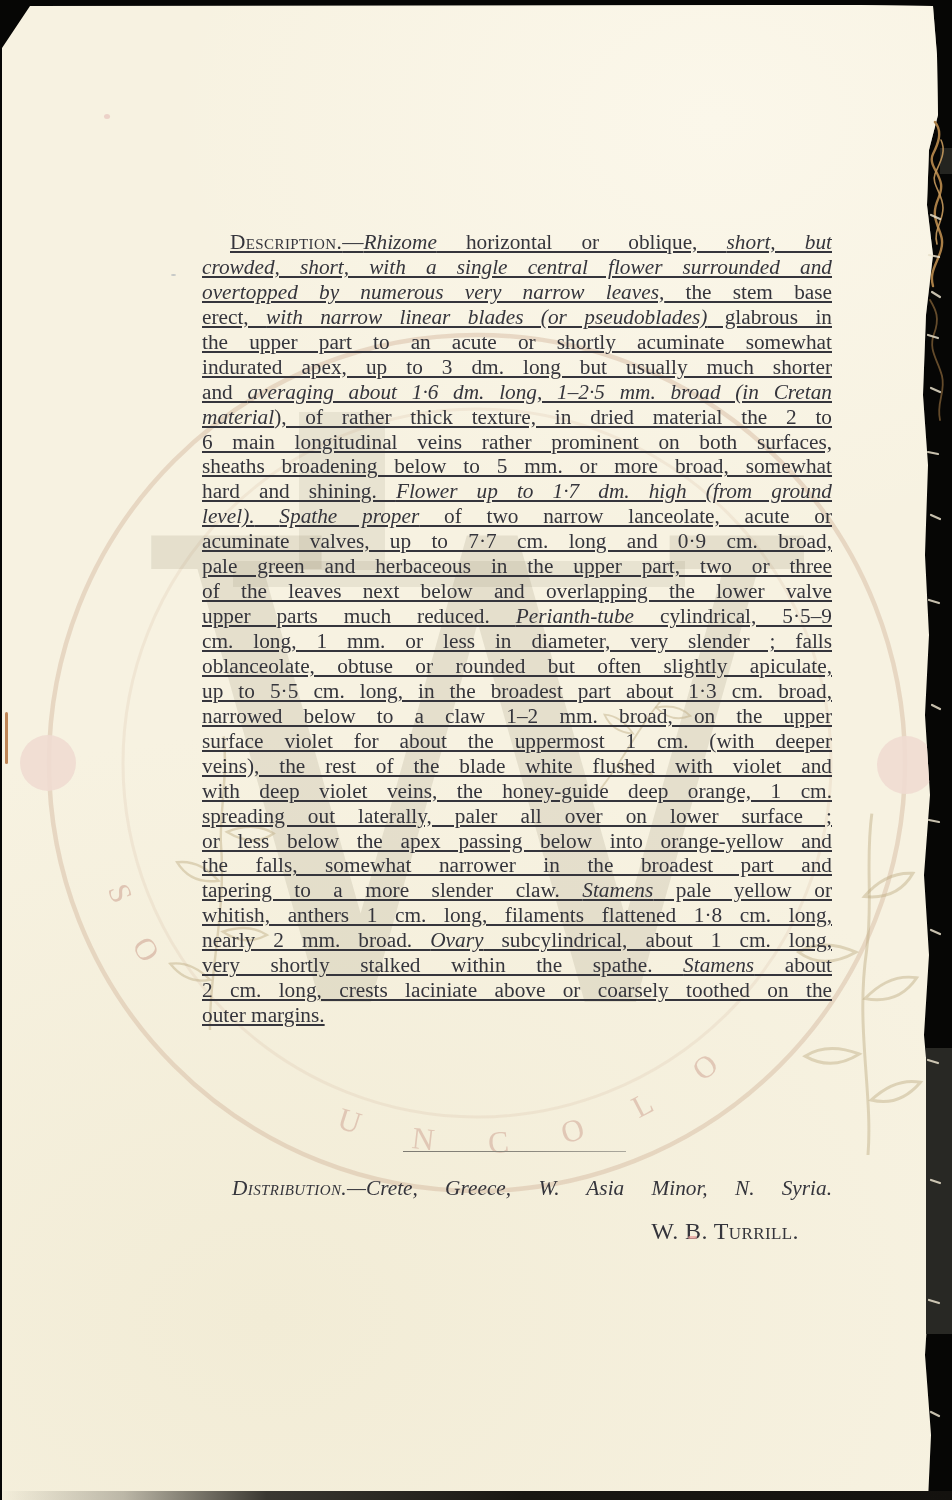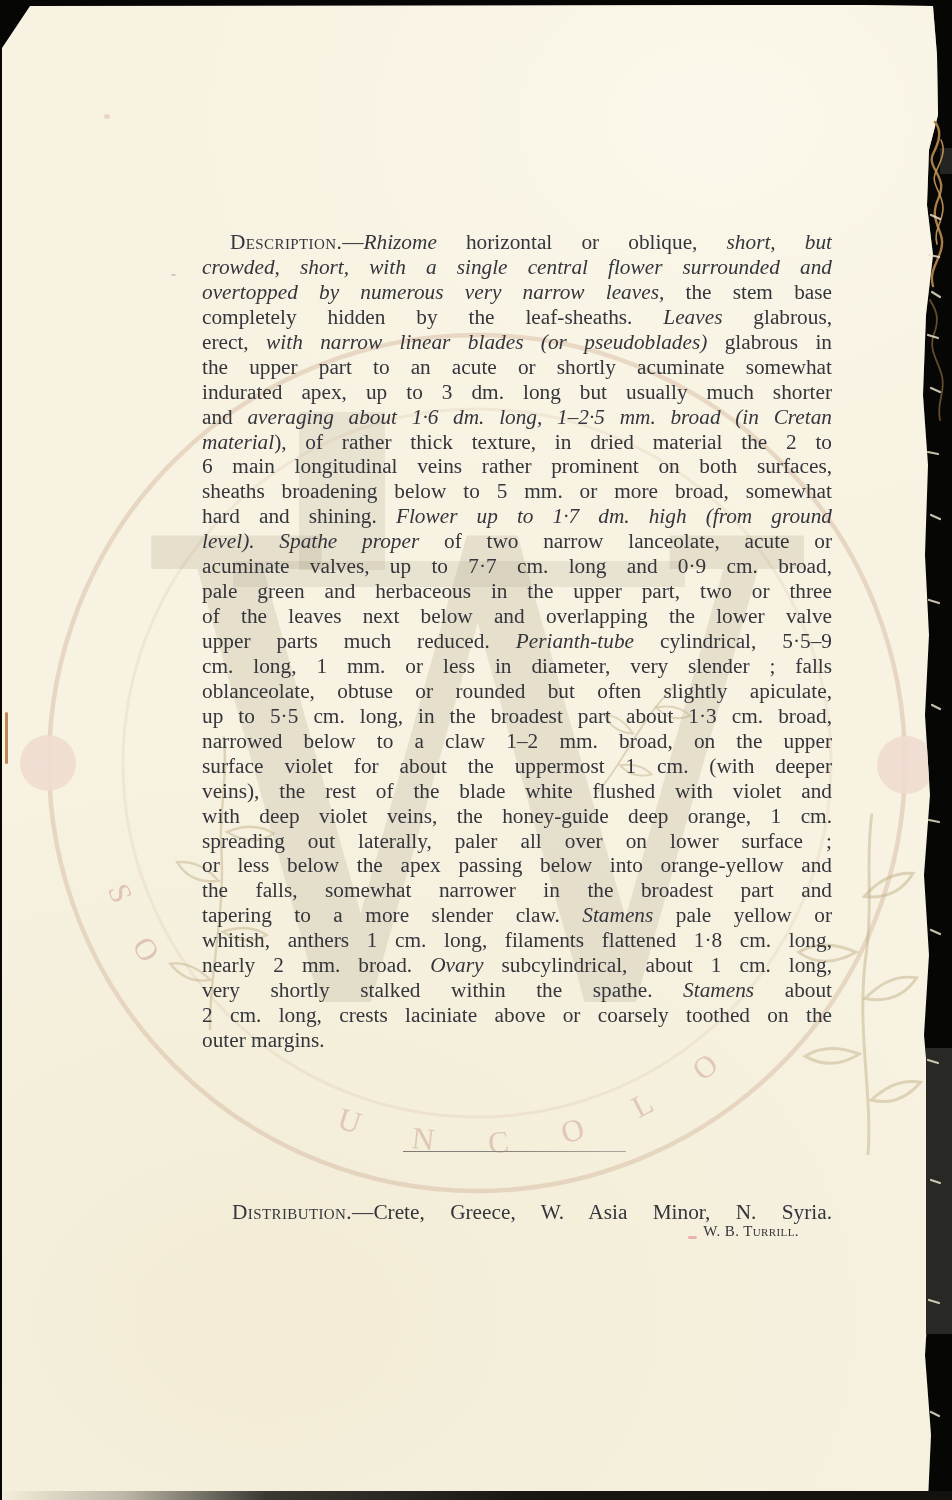--- a/index.html
+++ b/index.html
@@ -21,41 +21,41 @@
       924px 875px, 929px 955px, 924px 1035px, 931px 1115px, 926px 1195px,
       930px 1275px, 925px 1355px, 931px 1435px, 928px 1500px, 2px 1500px, 2px 48px);
   }
   .wm{position:absolute;left:0;top:0;pointer-events:none;}
   
   .textcol{
     position:absolute;left:202px;top:230px;width:630px;
     font-size:21.3px;line-height:24.95px;color:#35353c;
   }
   .tline{
-    text-align:justify;height:24.95px;overflow:hidden;
+    text-align:justify;height:24.95px;overflow:hidden;text-decoration:underline;
   }
   .tline::after{content:"";display:inline-block;width:100%;height:0;}
   .tline.first{text-indent:28px;}
   .tline.last::after{width:0;}
   .it{font-style:italic;}
   .sc{font-variant:small-caps;letter-spacing:.4px;}
   .rule{
     position:absolute;left:403px;top:1151px;width:223px;height:1.4px;
     background:linear-gradient(90deg,#7d7a72 0%,#8b887e 55%,#aba89d 100%);
   }
   .distrib{
-    position:absolute;left:202px;top:1200px;width:630px;
+    position:absolute;left:202px;top:1176px;width:630px;
     font-size:21.3px;line-height:25px;color:#35353c;
-    text-align:justify;height:25px;overflow:hidden;text-indent:30px;
+    text-align:justify;height:25px;overflow:hidden;text-indent:30px;font-style:italic;
   }
   .distrib::after{content:"";display:inline-block;width:100%;height:0;}
   .signature{
     position:absolute;left:202px;top:1219px;width:630px;box-sizing:border-box;
     padding-right:33px;text-align:right;
-    font-size:15px;line-height:25px;color:#35353c;
+    font-size:24px;line-height:25px;color:#35353c;
   }
   
   .bottomstrip{
     position:absolute;left:0;top:1491px;width:952px;height:9px;
     background:linear-gradient(90deg, rgba(20,18,14,0) 0%, rgba(20,18,14,.25) 13%,
       rgba(26,24,20,.85) 28%, #191712 55%, #14120f 100%);
   }
   .leftaccent{
     position:absolute;left:5px;top:712px;width:3px;height:52px;
     background:#b06a33;opacity:.8;border-radius:2px;
@@ -117,21 +117,20 @@
     </text>
     <text font-family="'Liberation Serif',serif" font-size="31" letter-spacing="24" fill="#d9b9a8" fill-opacity="0.75">
       <textPath href="#arcpath" startOffset="468">U N C O L O</textPath>
     </text>
   </svg>
 
   <div class="textcol" id="desc">
       <div class="tline first"><span class="sc">Description.</span><span>—</span><span class="it">Rhizome</span><span> horizontal or oblique, </span><span class="it">short, but</span></div>
       <div class="tline"><span class="it">crowded, short, with a single central flower surrounded and</span></div>
       <div class="tline"><span class="it">overtopped by numerous very narrow leaves,</span><span> the stem base</span></div>
-      <div class="tline"><span>completely hidden by the leaf-sheaths. </span><span class="it">Leaves</span><span> glabrous,</span></div>
       <div class="tline"><span>erect, </span><span class="it">with narrow linear blades (or pseudoblades)</span><span> glabrous in</span></div>
       <div class="tline"><span>the upper part to an acute or shortly acuminate somewhat</span></div>
       <div class="tline"><span>indurated apex, up to 3 dm. long but usually much shorter</span></div>
       <div class="tline"><span>and </span><span class="it">averaging about 1·6 dm. long, 1–2·5 mm. broad (in Cretan</span></div>
       <div class="tline"><span class="it">material</span><span>), of rather thick texture, in dried material the 2 to</span></div>
       <div class="tline"><span>6 main longitudinal veins rather prominent on both surfaces,</span></div>
       <div class="tline"><span>sheaths broadening below to 5 mm. or more broad, somewhat</span></div>
       <div class="tline"><span>hard and shining. </span><span class="it">Flower up to 1·7 dm. high (from ground</span></div>
       <div class="tline"><span class="it">level).</span><span> </span><span class="it">Spathe proper</span><span> of two narrow lanceolate, acute or</span></div>
       <div class="tline"><span>acuminate valves, up to 7·7 cm. long and 0·9 cm. broad,</span></div>

